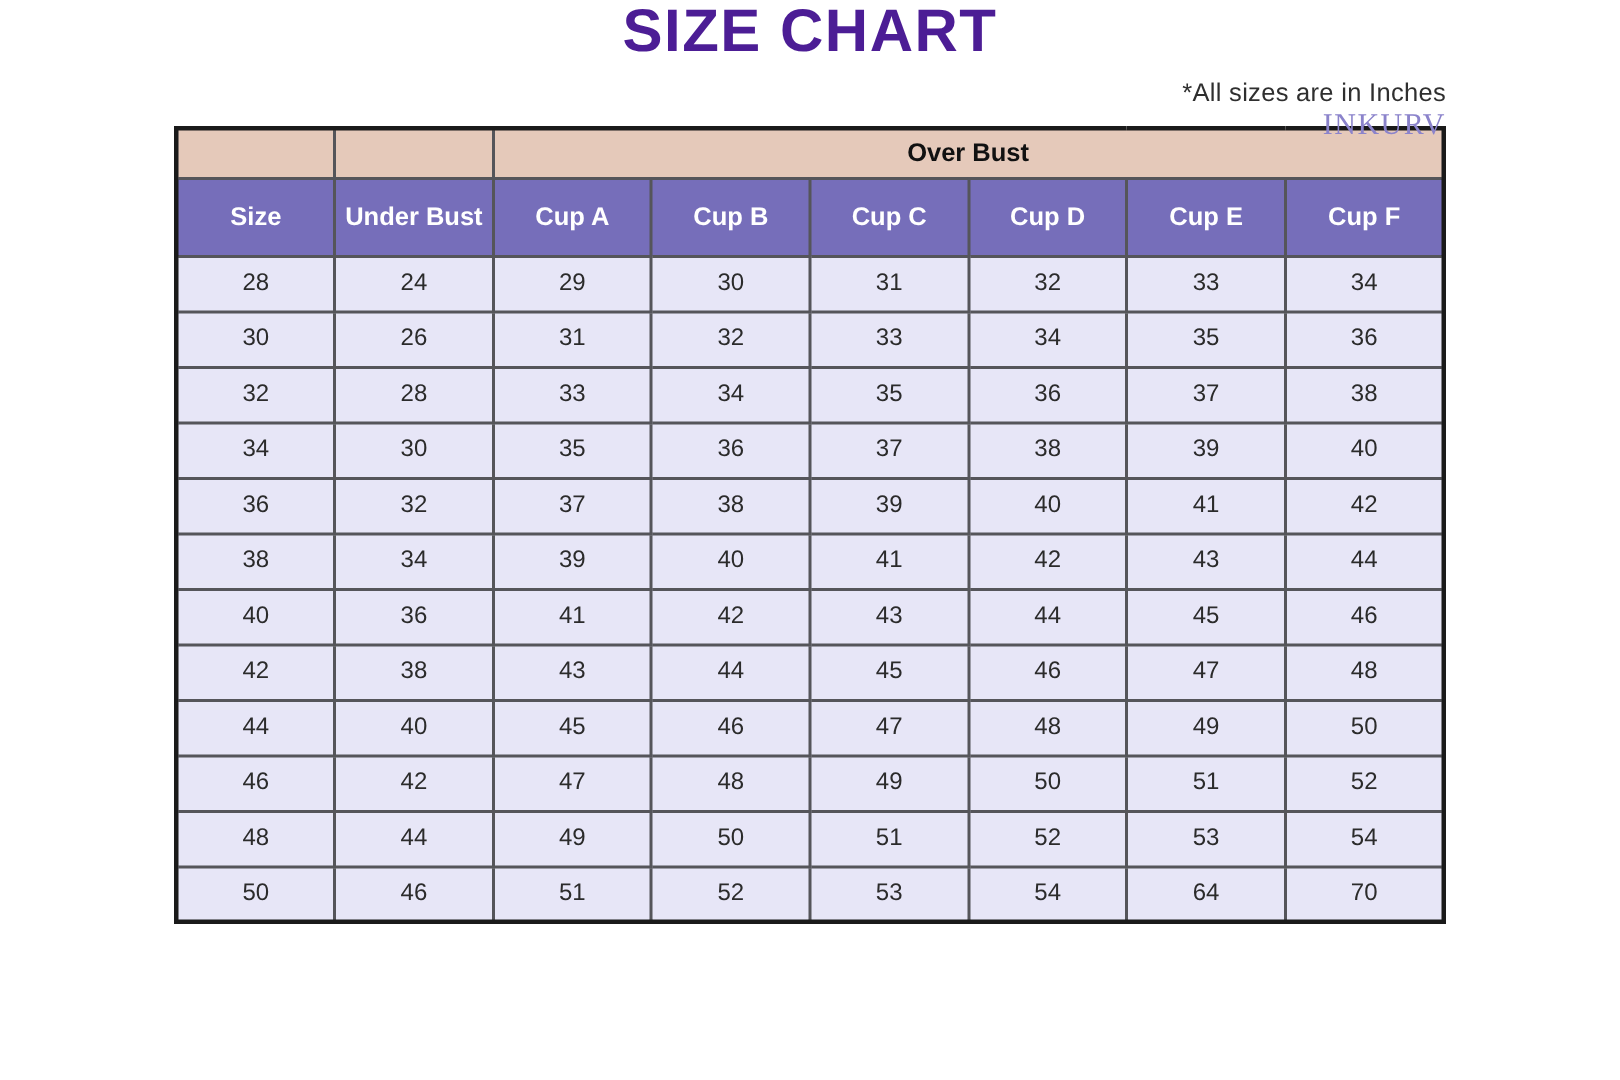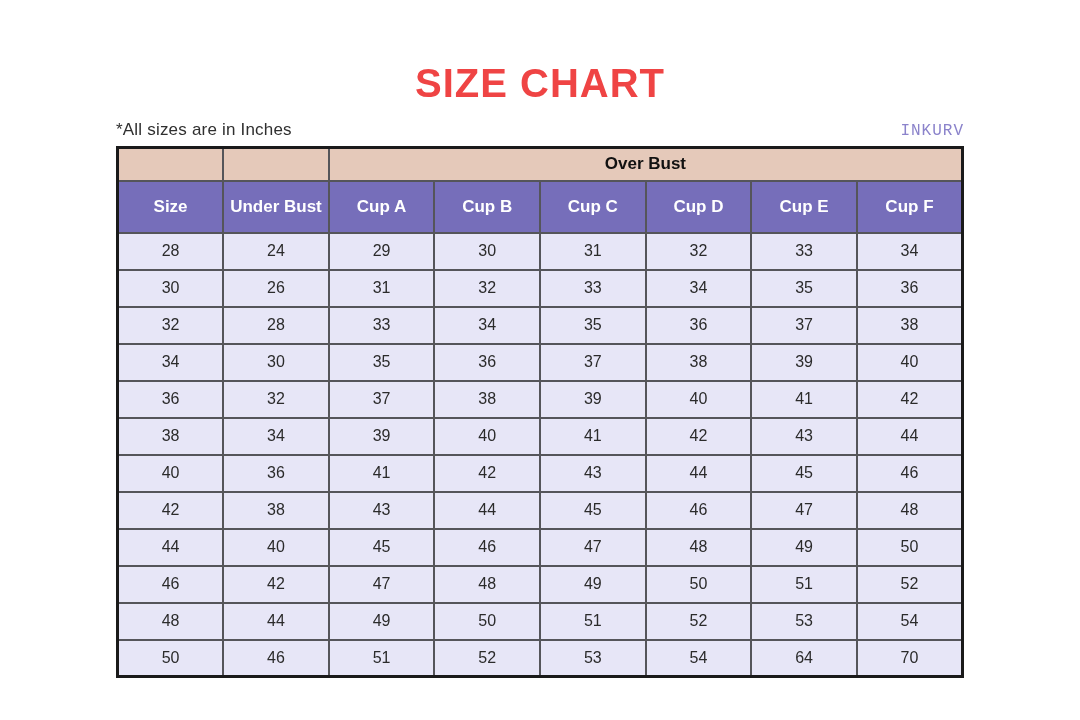--- a/index.html
+++ b/index.html
@@ -9,45 +9,45 @@
     --brand:#8b83cb;
     --border-inner:#55555a;
     --border-outer:#1a1a1a;
   }
   *{box-sizing:border-box;margin:0;padding:0;}
   html,body{width:1080px;height:720px;background:#ffffff;overflow:hidden;}
   body{font-family:"Liberation Sans", sans-serif;}
   .page{width:1080px;height:720px;position:relative;}
   .title{
     text-align:center;
-    padding-top:62px;
     font-size:40px;
     font-weight:bold;
     letter-spacing:1px;
-    color:#ef4444;
+    color:#4c1d95;
     line-height:1.05;
   }
   .subrow{
     width:848px;
     margin:0 auto;
     display:flex;
     justify-content:space-between;
     align-items:flex-end;
     margin-top:10px;
     margin-bottom:6px;
     height:26px;
+    flex-direction:column;
   }
   .note{
     font-size:17px;
     color:#2f2f2f;
     letter-spacing:0.2px;
   }
   .brand{
-    font-family:Liberation Mono, monospace;
-    font-size:16px;
+    font-family:Liberation Serif, serif;
+    font-size:20px;
     color:var(--brand);
     letter-spacing:1px;
   }
   table.size-table{
     width:848px;
     margin:0 auto;
     border-collapse:collapse;
     table-layout:fixed;
     border:3px solid var(--border-outer);
   }

